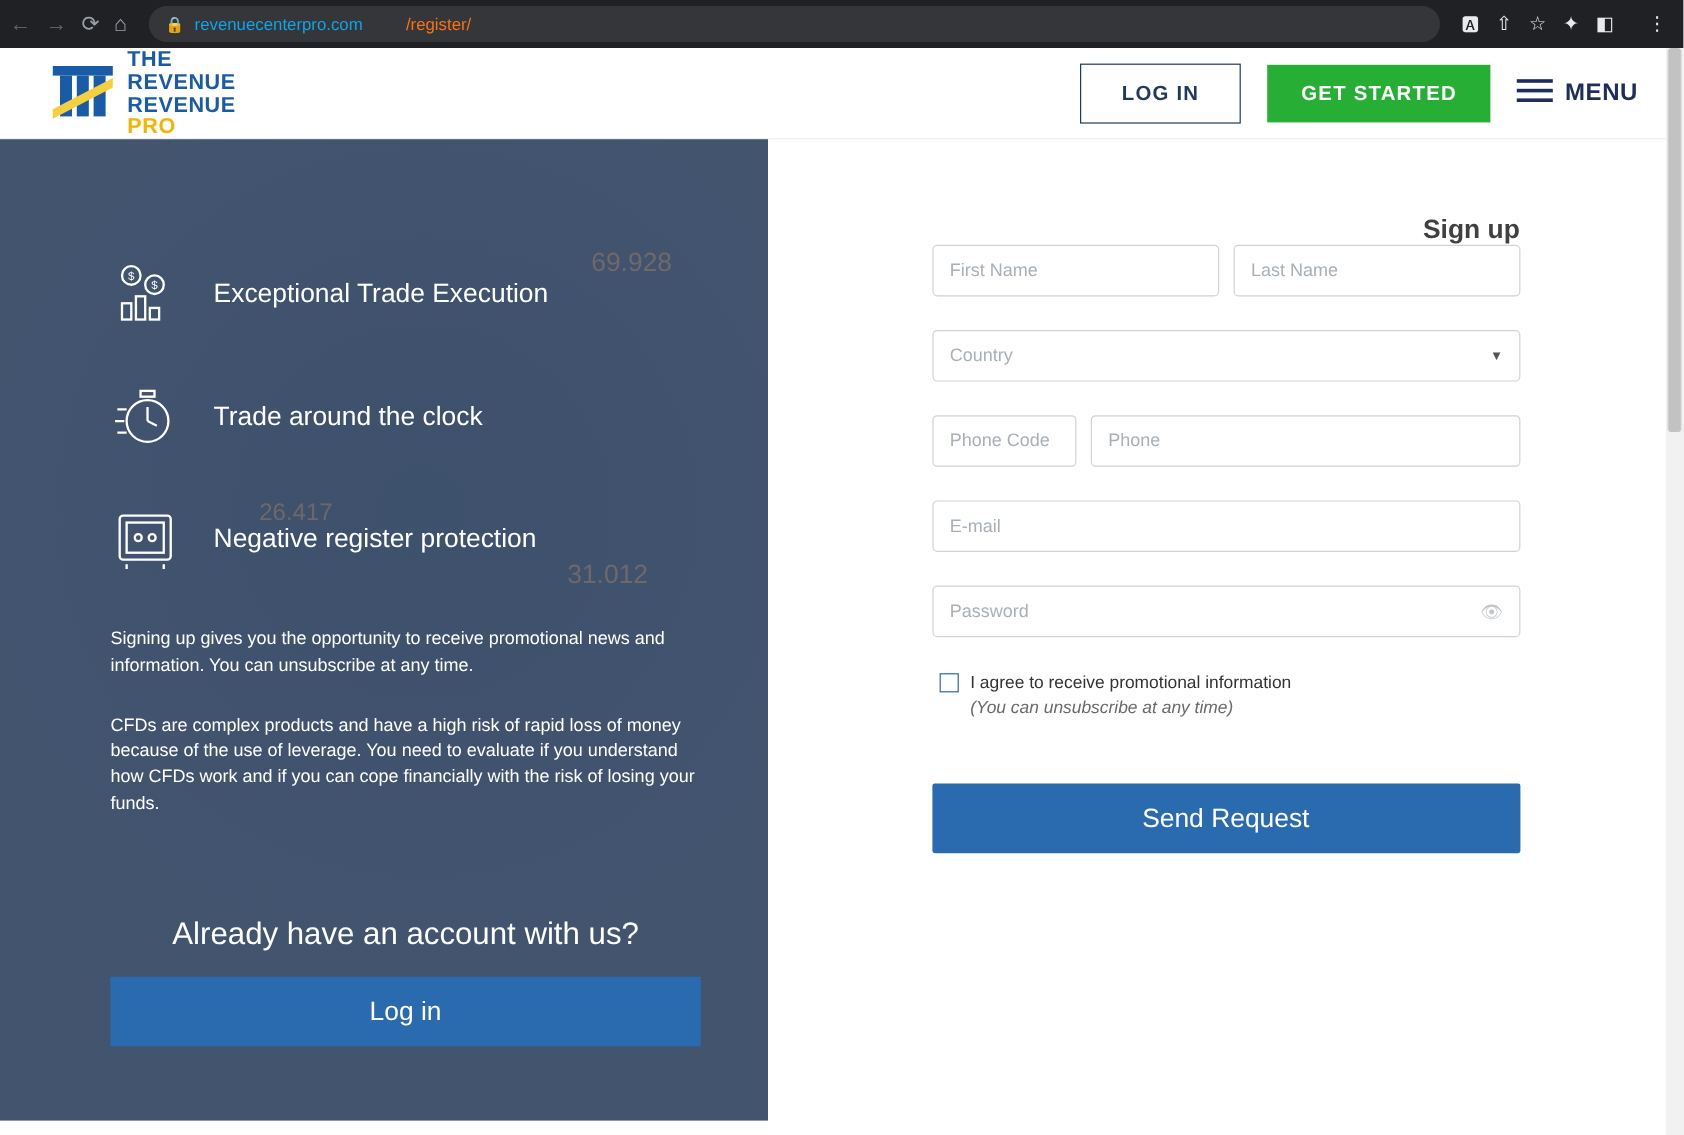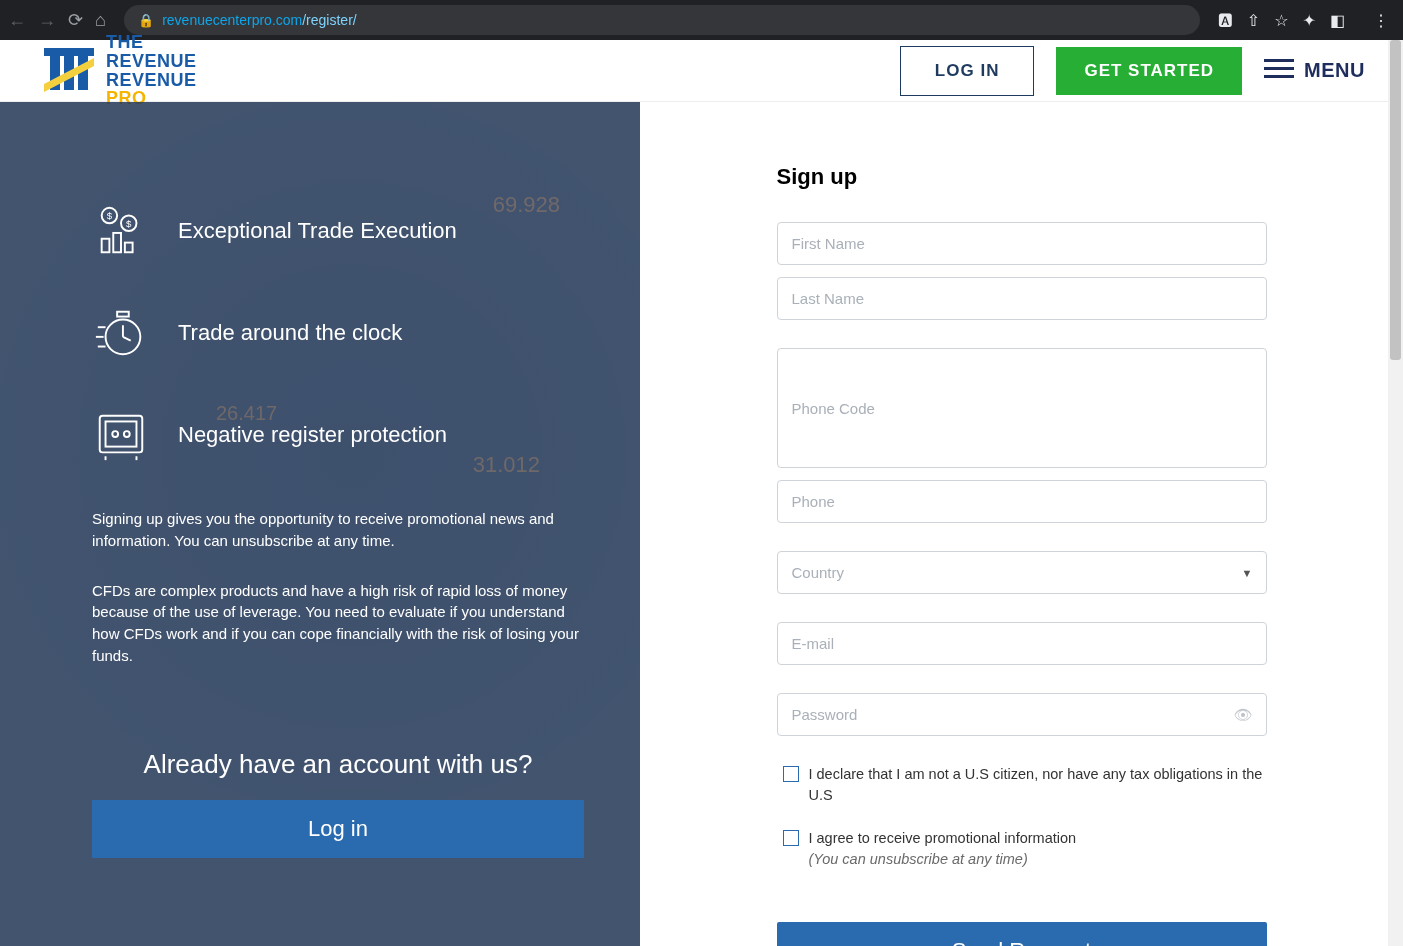--- a/index.html
+++ b/index.html
@@ -6,28 +6,28 @@
   body { font-family: "Segoe UI", Arial, sans-serif; background:#fff; width:1403px; }
 
   
   .chrome { background:#202124; height:40px; display:flex; align-items:center; padding:0 8px; gap:8px; }
   .nav-icons { display:flex; gap:12px; align-items:center; }
   .nav-icons span { color:#9aa0a6; font-size:18px; cursor:pointer; }
   .nav-icons span.dim { opacity:.5; }
   .omnibox { flex:1; background:#35363a; border-radius:20px; height:30px; display:flex; align-items:center; padding:0 14px; color:#e8eaed; font-size:14px; gap:8px; margin:0 10px; }
   .omni-lock { color:#9aa0a6; font-size:13px; }
   .omni-url .host { color:#0ea5e9; }
-  .omni-url .path { color:#7dd3fc; }
+  .omni-url .path { color:#f97316;padding-left:36px; }
   .chrome-right { display:flex; gap:14px; align-items:center; padding-right:6px; }
   .chrome-right span { color:#e8eaed; font-size:16px; cursor:pointer; }
   .avatar-dot { width:18px; height:18px; background:#e8eaed; border-radius:50%; position:relative; }
   .avatar-dot::after { content:""; position:absolute; inset:3px; background:#202124; border-radius:50%; }
 
   
-  .header { height:62px; background:#fff; display:flex; align-items:center; padding:0 38px; justify-content:space-between; border-bottom:1px solid #eee;}
+  .header { height:76px; background:#fff; display:flex; align-items:center; padding:0 38px; justify-content:space-between; border-bottom:1px solid #eee;}
   .header-right { display:flex; align-items:center; gap:22px; }
   .btn-outline { border:1px solid #1e3a5f; color:#1e3a5f; padding:14px 34px; font-size:17px; font-weight:700; letter-spacing:1px; background:#fff; cursor:pointer; }
   .btn-primary { background:#27ae35; color:#fff; padding:14px 28px; font-size:17px; font-weight:700; letter-spacing:1px; border:none; cursor:pointer; }
   .menu-btn { display:flex; align-items:flex-start; gap:10px; cursor:pointer; }
   .menu-bars { display:flex; flex-direction:column; gap:5px; }
   .menu-bars span { width:30px; height:3px; background:#1e2d5c; display:block; }
   .menu-label { font-weight:700; font-size:20px; color:#1e2d5c; letter-spacing:.5px; }
 
   
   .logo { display:flex; align-items:center; gap:6px; }
@@ -44,22 +44,22 @@
   .feature { display:flex; align-items:center; gap:28px; margin-bottom:44px; }
   .feature-icon { width:58px; height:58px; color:#fff; flex-shrink:0; }
   .feature-title { font-size:22px; }
   .info-text { font-size:15px; line-height:1.45; margin-top:20px; }
   .already { text-align:center; margin-top:82px; }
   .already h3 { font-size:26px; font-weight:500; margin-bottom:20px; }
   .btn-login { background:#2a6aae; color:#fff; border:none; width:100%; padding:16px; font-size:22px; cursor:pointer; }
 
   .right-panel { flex:1; padding:62px 60px 50px; }
   .form-wrap { max-width:490px; margin:0 auto; }
-  .form-title { text-align:left; color:#000000; font-size:22px; font-weight:700; margin-bottom:32px; }
-  .row { display:flex; gap:12px; margin-bottom:28px;flex-direction:column; }
+  .form-title { text-align:right; color:#404040; font-size:22px; font-weight:700; }
+  .row { display:flex; gap:12px; margin-bottom:28px; }
   .input { border:1px solid #ced4da; border-radius:4px; padding:12px 14px; font-size:15px; width:100%; color:#444; }
   .input::placeholder { color:#a9b0b8; }
   .select-wrap { position:relative; }
   .select-caret { position:absolute; right:14px; top:50%; transform:translateY(-50%); font-size:11px; color:#555; pointer-events:none; }
   .phone-row .input:first-child { flex:0 0 120px; }
   .pass-wrap { position:relative; }
   .eye-icon { position:absolute; right:14px; top:50%; transform:translateY(-50%); color:#bfc5cb; font-size:15px; cursor:pointer; }
 
   .check-row { display:flex; gap:10px; margin:0 0 22px 6px; font-size:14.5px; color:#333; line-height:1.45; }
   .check-box { width:16px; height:16px; border:1.5px solid #2a6aae; flex-shrink:0; margin-top:2px; cursor:pointer; }
@@ -183,48 +183,44 @@
 
   <div class="right-panel">
     <div class="form-wrap">
       <div class="form-title">Sign up</div>
 
       <div class="row">
         <input class="input" placeholder="First Name" style="">
         <input class="input" placeholder="Last Name" style="">
       </div>
 
+      <div class="row">
+        <div class="select-wrap" style="flex:1">
+          <input class="input" placeholder="Country" style="">
+          <span class="select-caret">▼</span>
+        </div>
+      </div>
+
       <div class="row phone-row">
         <input class="input" placeholder="Phone Code" style="">
         <input class="input" placeholder="Phone" style="">
       </div>
 
       <div class="row">
-        <div class="select-wrap" style="flex:1">
-          <input class="input" placeholder="Country" style="">
-          <span class="select-caret">▼</span>
-        </div>
-      </div>
-
-      <div class="row">
         <input class="input" placeholder="E-mail" style="">
       </div>
 
       <div class="row">
         <div class="pass-wrap" style="flex:1">
           <input type="password" class="input" placeholder="Password" style="">
           <span class="eye-icon">👁</span>
         </div>
       </div>
 
 
-      <div class="check-row">
-        <div class="check-box"></div>
-        <div>I declare that I am not a U.S citizen, nor have any tax obligations in the U.S</div>
-      </div>
 
       <div class="check-row">
         <div class="check-box"></div>
         <div>
           <div>I agree to receive promotional information</div>
           <div class="italic">(You can unsubscribe at any time)</div>
         </div>
       </div>
 
       <button class="btn-submit">Send Request</button>

